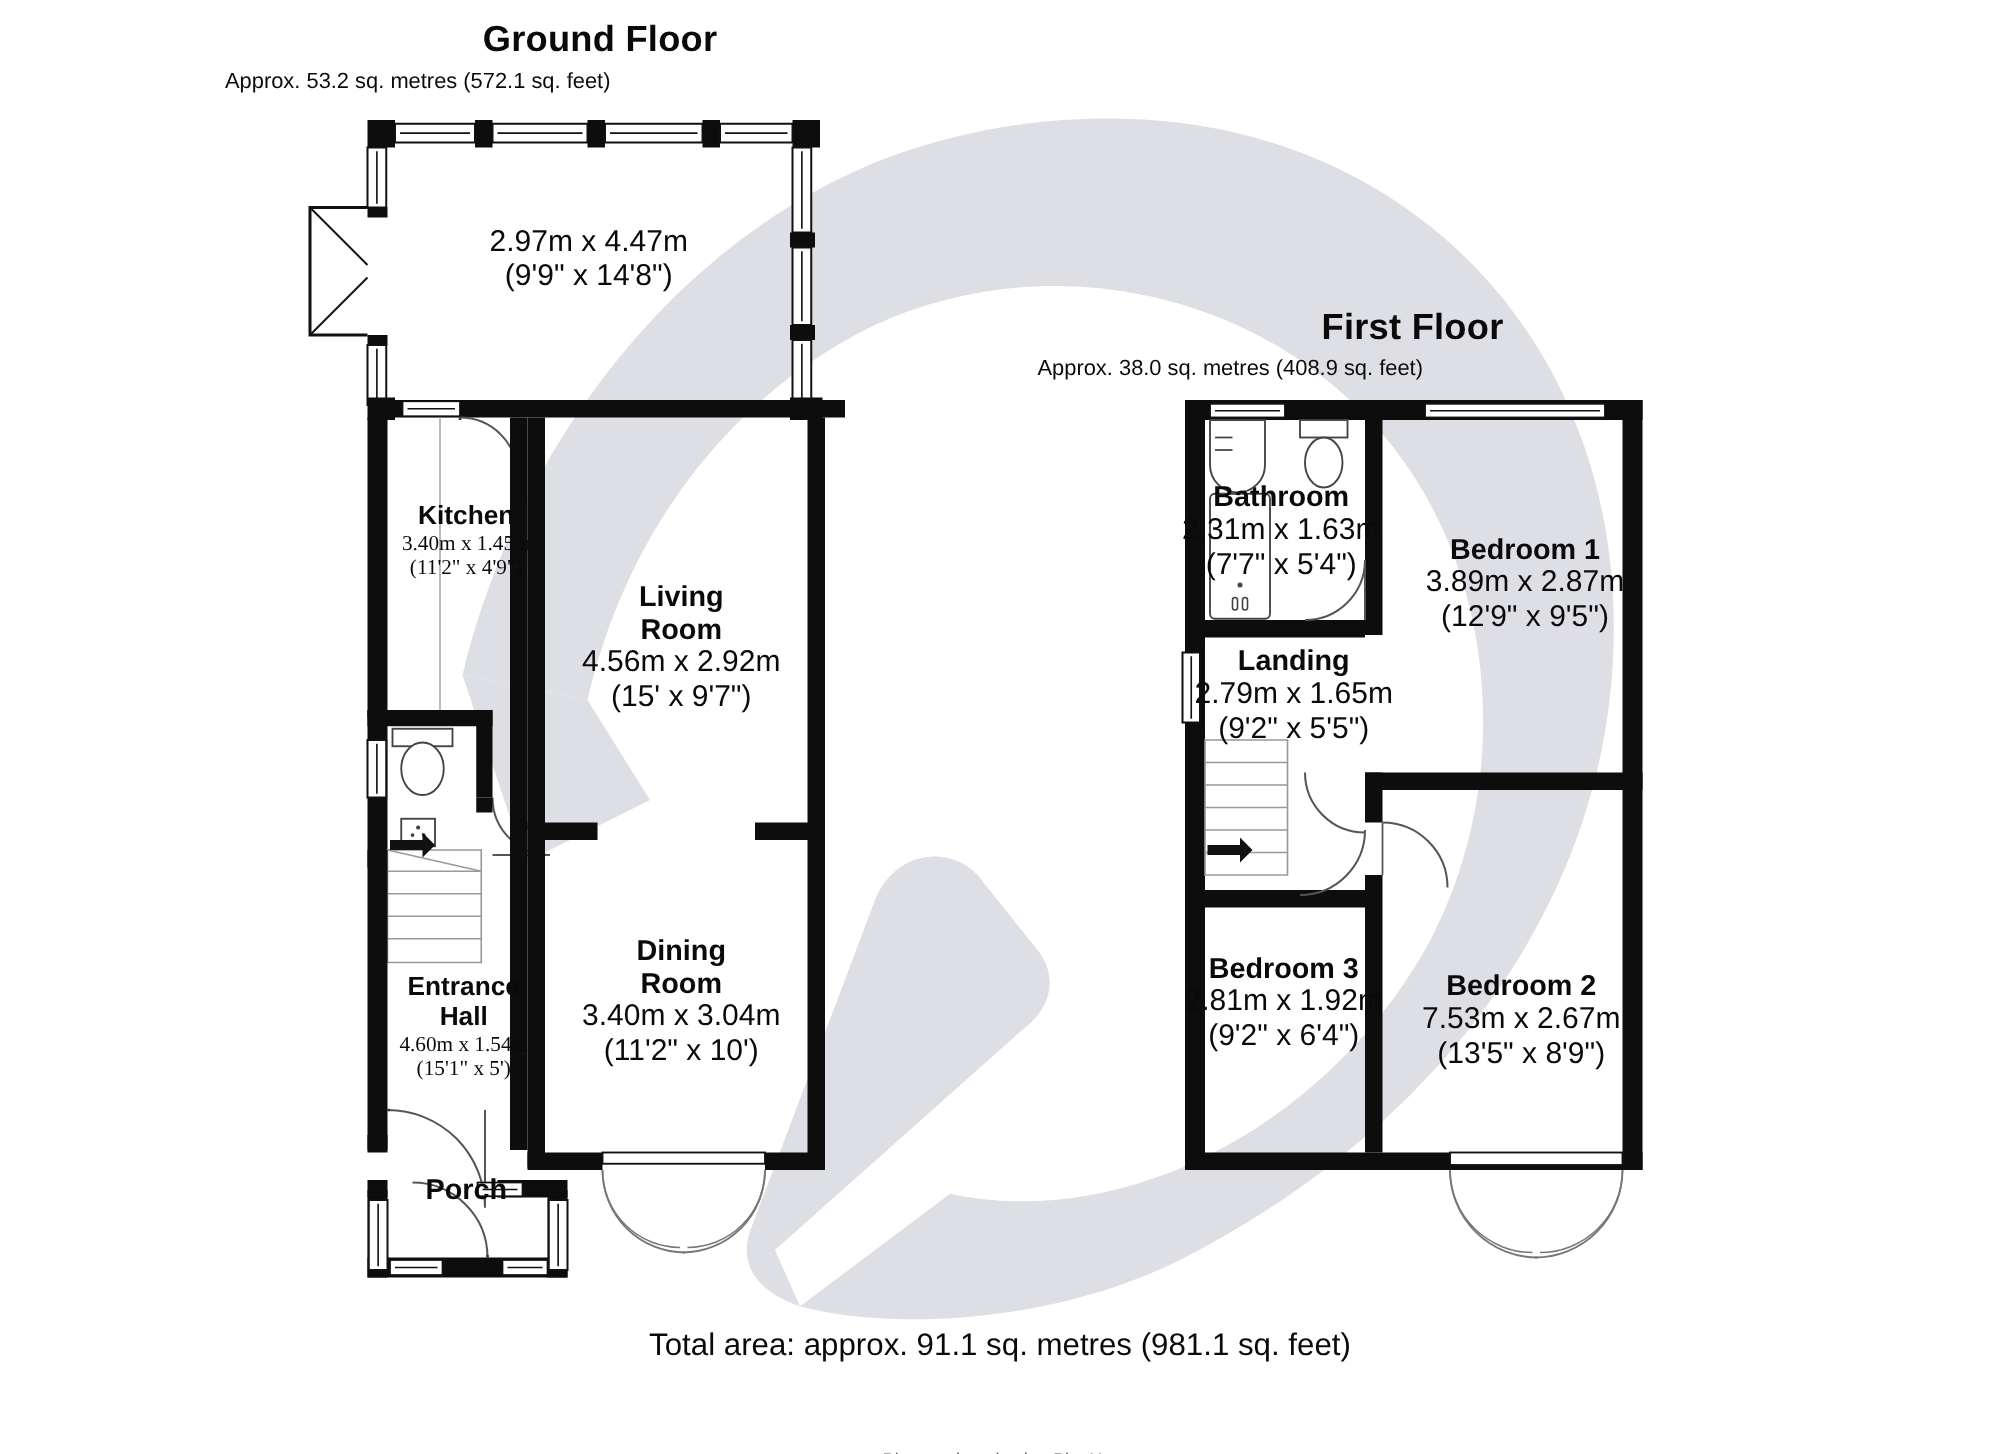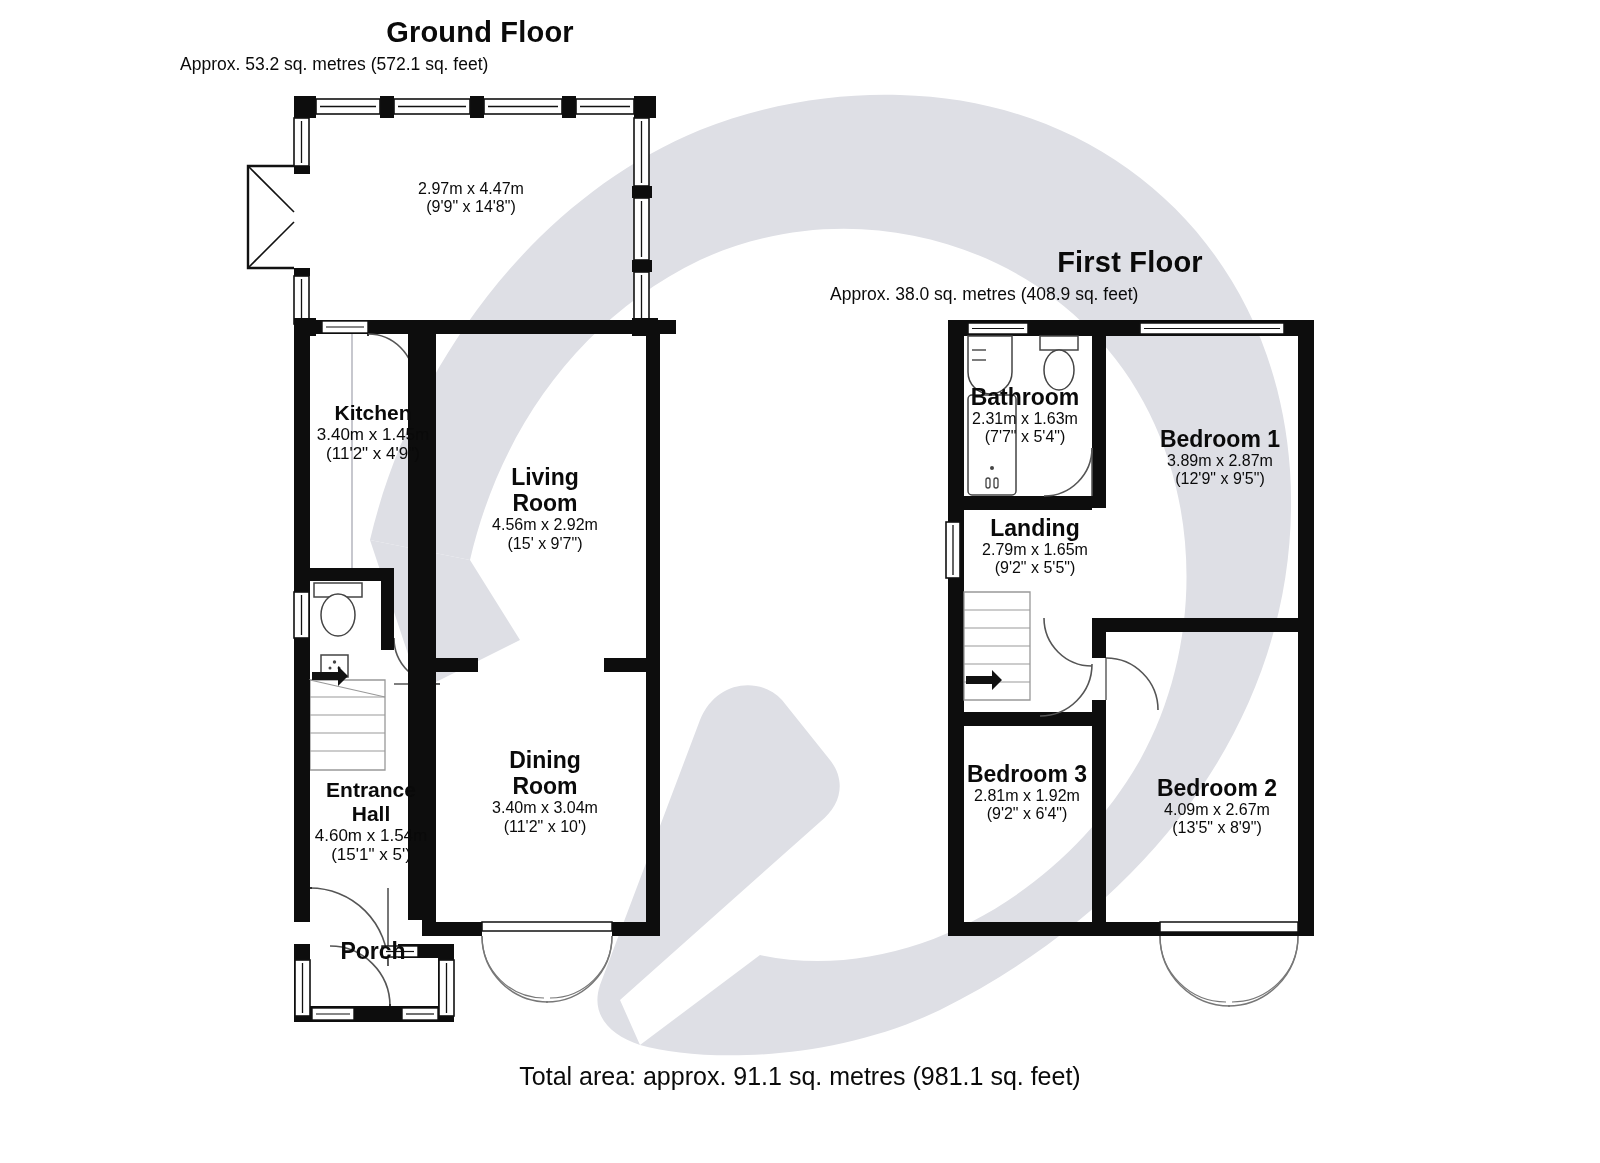--- a/index.html
+++ b/index.html
@@ -44,24 +44,24 @@
   .room {
     text-align: center;
     white-space: nowrap;
     line-height: 1.14;
   }
   .room .rname {
     font-weight: bold;
     font-size: 23px;
   }
   .room .rdim {
-    font-size: 16px;
+    font-size: 24px;
   }
   .room.small .rname { font-size: 21px; }
-  .room.small .rdim  { font-size: 17px; }
+  .room.small .rdim  { font-size: 17px; font-family: Liberation Serif, serif; }
 
   
   .total-area {
     position: absolute;
     width: 1600px;
     text-align: center;
     font-size: 25px;
     white-space: nowrap;
   }
   .disclaimer {
@@ -392,20 +392,20 @@
   </div>
 
   <div class="room abs" style="left:912px; top:761px; width:230px;">
     <div class="rname">Bedroom 3</div>
     <div class="rdim">2.81m x 1.92m</div>
     <div class="rdim">(9'2" x 6'4")</div>
   </div>
 
   <div class="room abs" style="left:1092px; top:775px; width:250px;">
     <div class="rname">Bedroom 2</div>
-    <div class="rdim">4.09m x 2.67m</div>
+    <div class="rdim">7.53m x 2.67m</div>
     <div class="rdim">(13'5" x 8'9")</div>
   </div>
 
   <div class="total-area" style="top:1062px;">Total area: approx. 91.1 sq. metres (981.1 sq. feet)</div>
   <div class="disclaimer" style="top:1122px;margin-top:37px;">Plan produced using PlanUp.</div>
 
 </div>
 
 </body></html>

